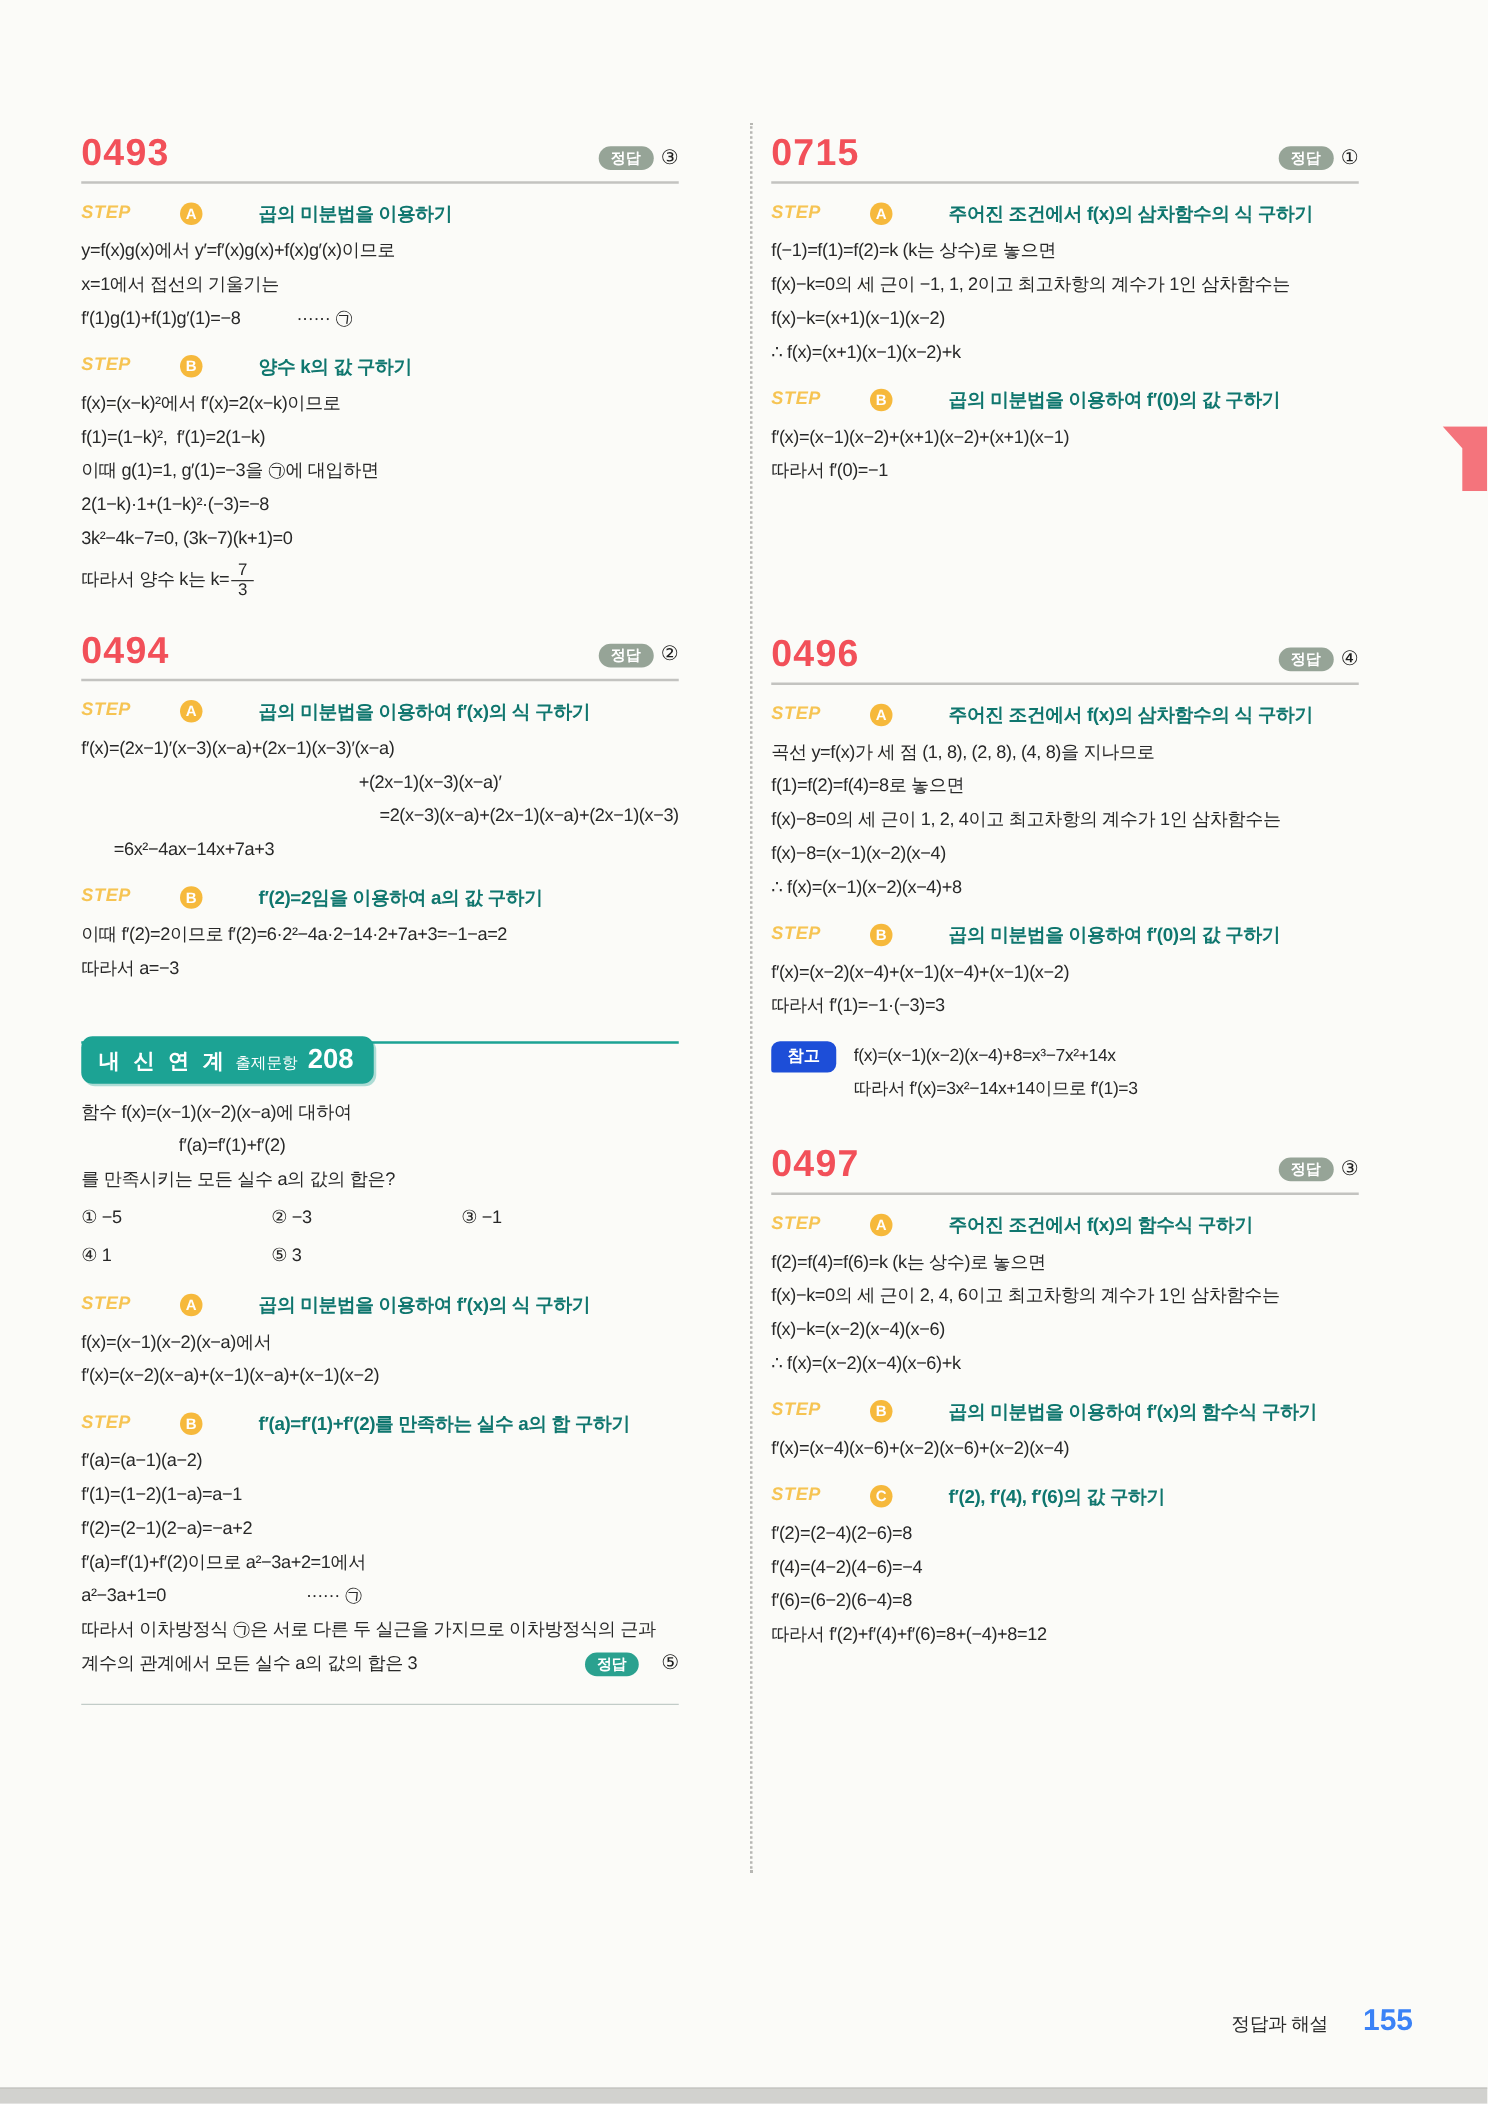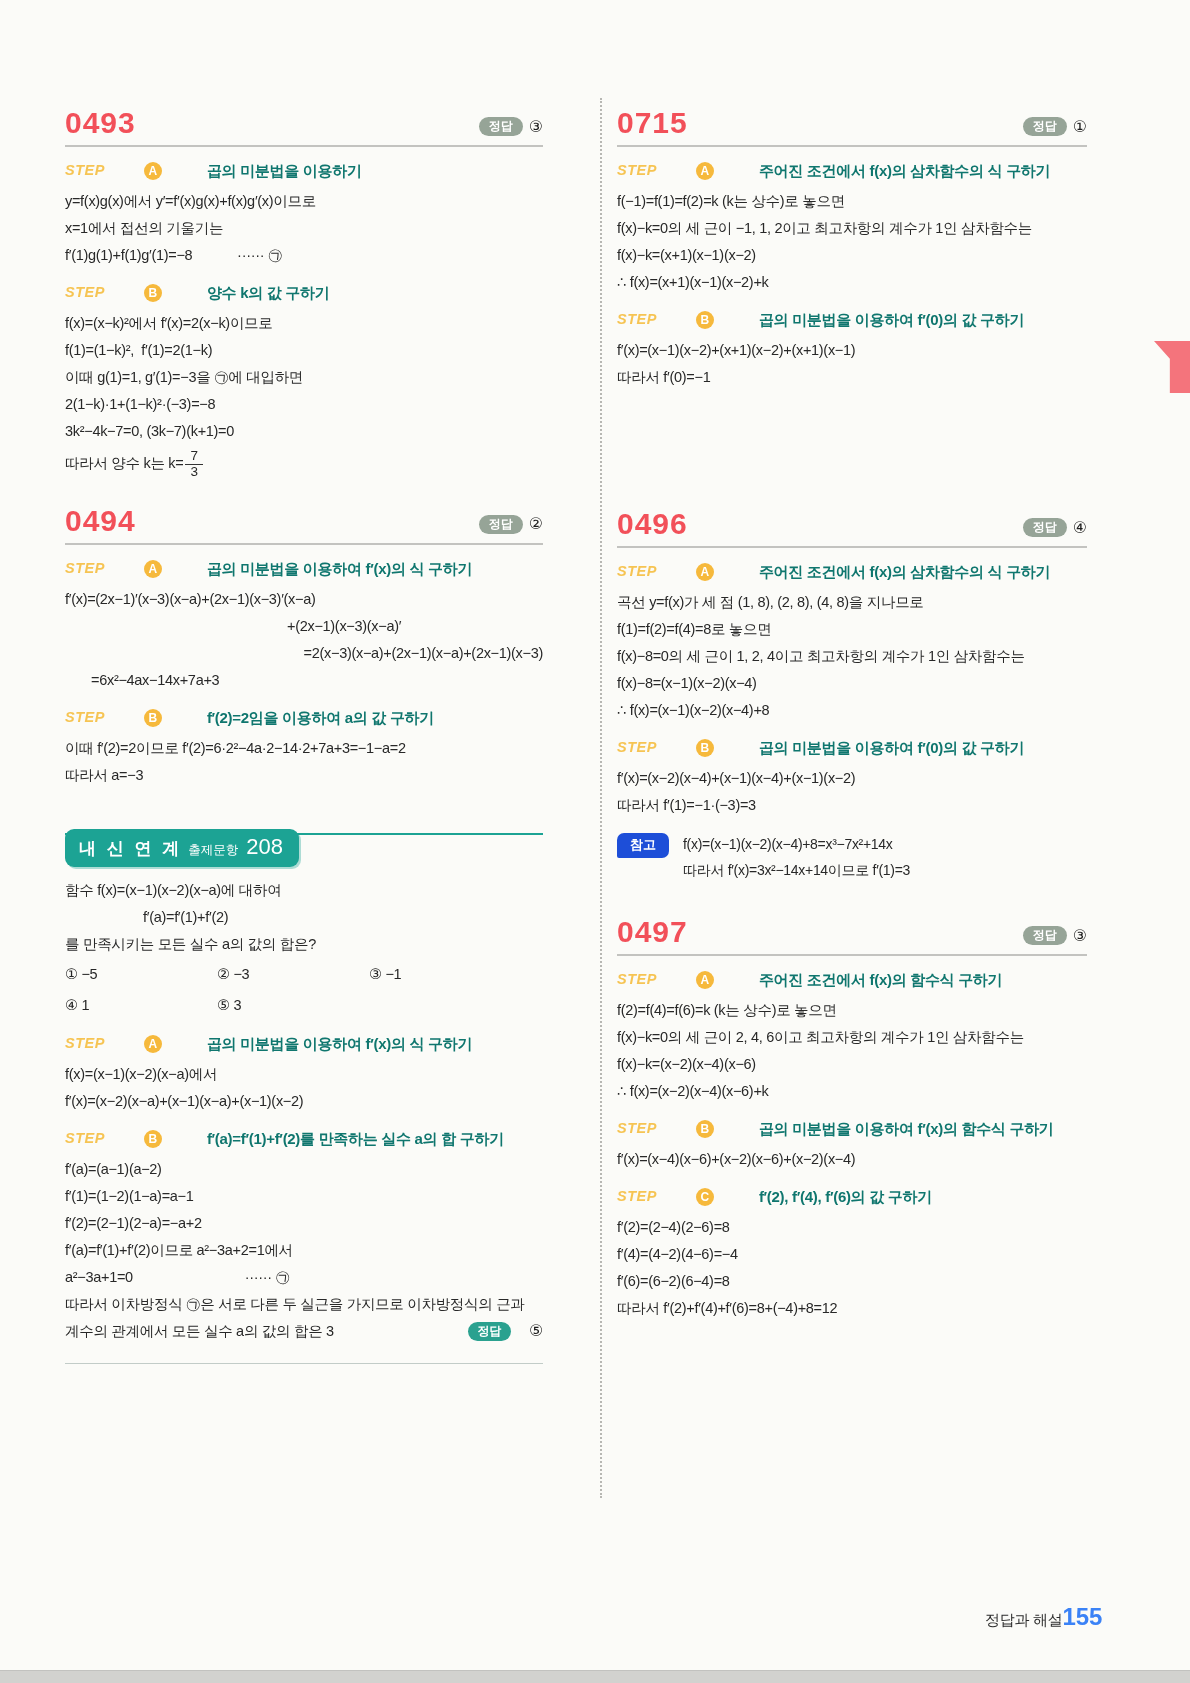--- a/index.html
+++ b/index.html
@@ -68,21 +68,21 @@
   .quiz{border-bottom:1.5px solid #c2ccc8;padding-bottom:18px;}
   .quiz-head{position:relative;margin-bottom:10px;}
   .quiz-topline{position:absolute;left:0;right:0;top:4px;height:2px;background:#1ca394;}
   .quiz-badge{
     position:relative;display:inline-block;background:#1ca394;color:#fff;
     border-radius:9px;padding:5px 16px 7px 14px;
     box-shadow:2px 2px 0 rgba(28,163,148,.35);
   }
   .quiz-t1{font-size:17px;font-weight:800;letter-spacing:3px;}
   .quiz-t2{font-size:12.5px;margin:0 8px 0 6px;}
-  .quiz-num{font-size:22px;font-weight:400;}
+  .quiz-num{font-size:22px;font-weight:700;}
 
   
   .note{display:flex;gap:14px;margin-top:12px;align-items:flex-start;}
   .note-tag{
     background:#1d4ed8;color:#fff;font-weight:700;font-size:13px;
     padding:3px 13px 4px;border-radius:7px 7px 7px 2px;flex:none;margin-top:2px;
   }
   .note-body .ln{font-size:14px;line-height:26px;}
 
   
@@ -90,21 +90,21 @@
     position:absolute;left:600px;top:98px;height:1400px;
     border-left:2px dotted #b7b7b3;
   }
   #side-tab{
     position:absolute;right:0;top:341px;width:36px;height:52px;
     background:#f4747c;
     clip-path:polygon(0 0,100% 0,100% 100%,44% 100%,44% 34%,0 0);
   }
   #footer{
     position:absolute;left:985px;top:1603px;
-    display:flex;align-items:baseline;
+    display:flex;align-items:baseline;gap:28px;
   }
   #footer .flabel{font-size:15px;color:#2b2b2b;letter-spacing:-.3px;}
   #footer .fpage{font-size:24px;font-weight:700;color:#3b82f6;}
   #bottom-edge{
     position:absolute;left:0;right:0;bottom:0;height:12px;
     background:#d2d2cf;border-top:1px solid #c2c2bf;
   }
 </style>
 </head>
 <body>

